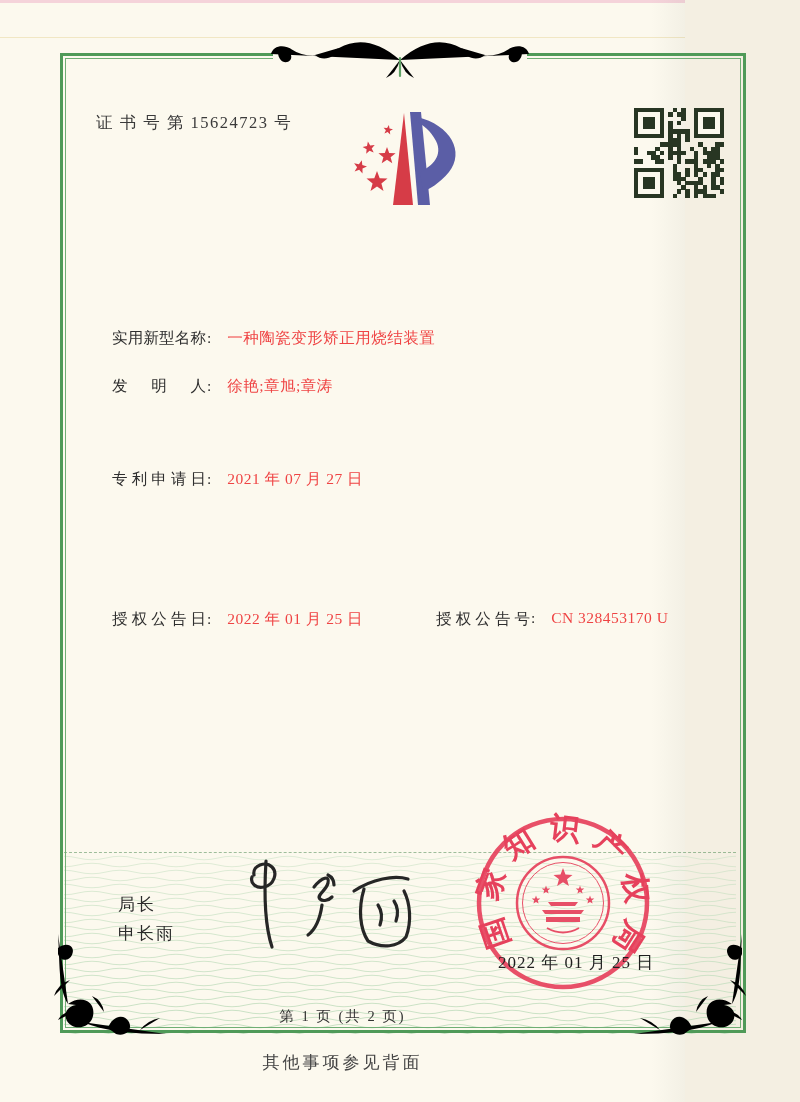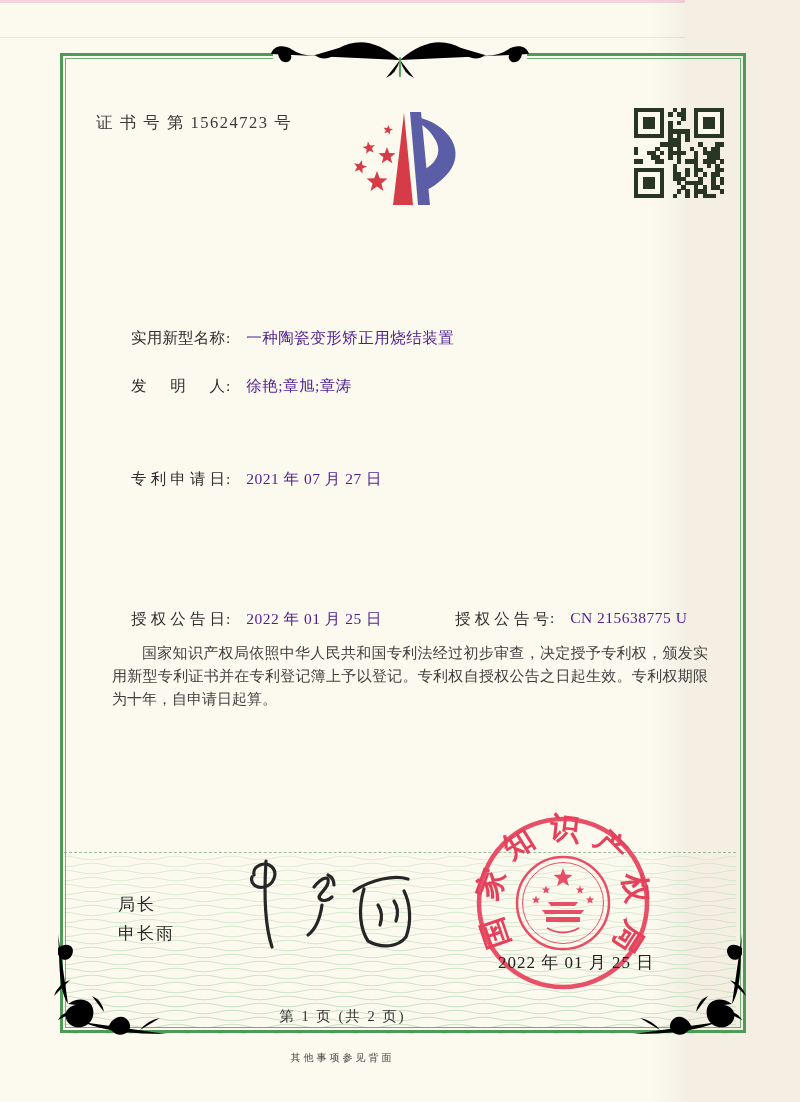--- a/index.html
+++ b/index.html
@@ -12,44 +12,44 @@
         background:linear-gradient(to right,rgba(120,120,110,0),rgba(120,120,110,.07));}
   .frame{position:absolute;left:60px;top:53px;width:680px;height:974px;
         border:3px solid var(--frame_green,#4f9a58);}
   .frame::after{content:"";position:absolute;inset:2px;border:1px solid #6fae74;}
   .abs{position:absolute;}
   .cert-no{left:96px;top:112px;font-size:16.5px;letter-spacing:1.5px;color:#3a3a3a;}
   .title{left:0;right:0;top:227px;text-align:center;font-size:38px;font-weight:700;
         letter-spacing:12px;text-indent:12px;color:#1b1b1b;}
   .row{left:112px;font-size:15.5px;white-space:nowrap;}
   .lab{display:inline-block;width:94px;text-align:justify;text-align-last:justify;
-        vertical-align:top;color:#2e2e2e;margin-left:19px;}
+        vertical-align:top;color:#2e2e2e;}
   .colon{margin-left:1px;}
-  .val{margin-left:12px;color:#4c1d95;letter-spacing:.5px;}
+  .val{margin-left:12px;color:#ef4444;letter-spacing:.5px;}
   .val-wrap{display:inline-block;vertical-align:top;white-space:normal;width:468px;line-height:23px;}
   .pair{position:absolute;top:0;white-space:nowrap;}
   .paras{left:112px;top:642px;width:596px;font-size:15px;line-height:22.8px;
         color:#3f3f3f;text-align:justify;}
   .paras p{margin:0;text-indent:2em;}
   .commissioner{font-size:17px;letter-spacing:2px;color:#2b2b2b;}
   .sig-svg{left:236px;top:853px;}
   .sig-svg path{stroke:#262626;stroke-width:3.2;fill:none;stroke-linecap:round;}
   .waves-panel{left:64px;top:852px;border-top:1px dashed rgba(80,140,85,.55);}
   .waves-panel path{stroke:var(--guilloche,#c3dfc0);stroke-width:1;fill:none;}
   .garland path{stroke:var(--frame_green,#4f9a58);stroke-width:2.2;fill:none;
         stroke-linecap:round;opacity:.9;}
   .seal-svg{left:468px;top:808px;}
   .seal-stroke{stroke:var(--seal_red,#e6415c);fill:none;}
   .seal-fill{fill:var(--seal_red,#e6415c);}
   .seal-arc-text{fill:var(--seal_red,#e6415c);font-size:30px;font-weight:700;
         letter-spacing:13px;font-family:"Liberation Serif","DejaVu Serif",serif;}
   .seal-date{left:498px;top:951px;font-size:17px;letter-spacing:1px;color:#1f1f1f;z-index:5;}
   .page-info{left:0;right:0;top:1007px;text-align:center;font-size:14.5px;
         letter-spacing:2px;color:#333;}
-  .back-note{left:0;right:0;top:1051px;text-align:center;font-size:10px;
+  .back-note{left:0;right:0;top:1051px;text-align:center;font-size:17px;
         letter-spacing:3px;color:#444;}
   .logo-red{fill:var(--logo_red,#d63c47);}
   .logo-blue{fill:var(--logo_blue,#5b5ea6);}
   .qr-dark{fill:var(--qr_dark,#283623);}
   .qr-light{fill:var(--paper,#fcf9ee);}
 </style>
 </head>
 <body>
 
 <div class="page">
@@ -285,26 +285,25 @@
     <span class="lab">专利申请日</span><span class="colon">:</span>
     <span class="val">2021 年 07 月 27 日</span>
   </div>
   <div class="abs row" style="top:609px">
     <span class="pair" style="left:0">
       <span class="lab">授权公告日</span><span class="colon">:</span>
       <span class="val">2022 年 01 月 25 日</span>
     </span>
     <span class="pair" style="left:324px">
       <span class="lab">授权公告号</span><span class="colon">:</span>
-      <span class="val">CN 215638775 U</span>
+      <span class="val">CN 328453170 U</span>
     </span>
   </div>
 
   <div class="abs paras">
-    <p>国家知识产权局依照中华人民共和国专利法经过初步审查，决定授予专利权，颁发实用新型专利证书并在专利登记簿上予以登记。专利权自授权公告之日起生效。专利权期限为十年，自申请日起算。</p>
   </div>
 
   <div class="abs commissioner" style="left:118px;top:893px">局长</div>
   <div class="abs commissioner" style="left:118px;top:922px">申长雨</div>
 
   <svg class="abs sig-svg" width="185" height="100" viewBox="0 0 185 100">
     <path d="M30,8 C28,40 28,70 36,94"></path>
     <path d="M18,22 C16,12 30,8 36,14 C42,20 38,32 28,34 C20,36 14,30 16,24"></path>
     <path d="M78,34 c8,-10 16,-12 14,-4 c-2,8 -12,12 -8,16 c3,3 9,1 12,-2"></path>
     <path d="M86,52 c-2,14 -6,24 -14,30"></path>

